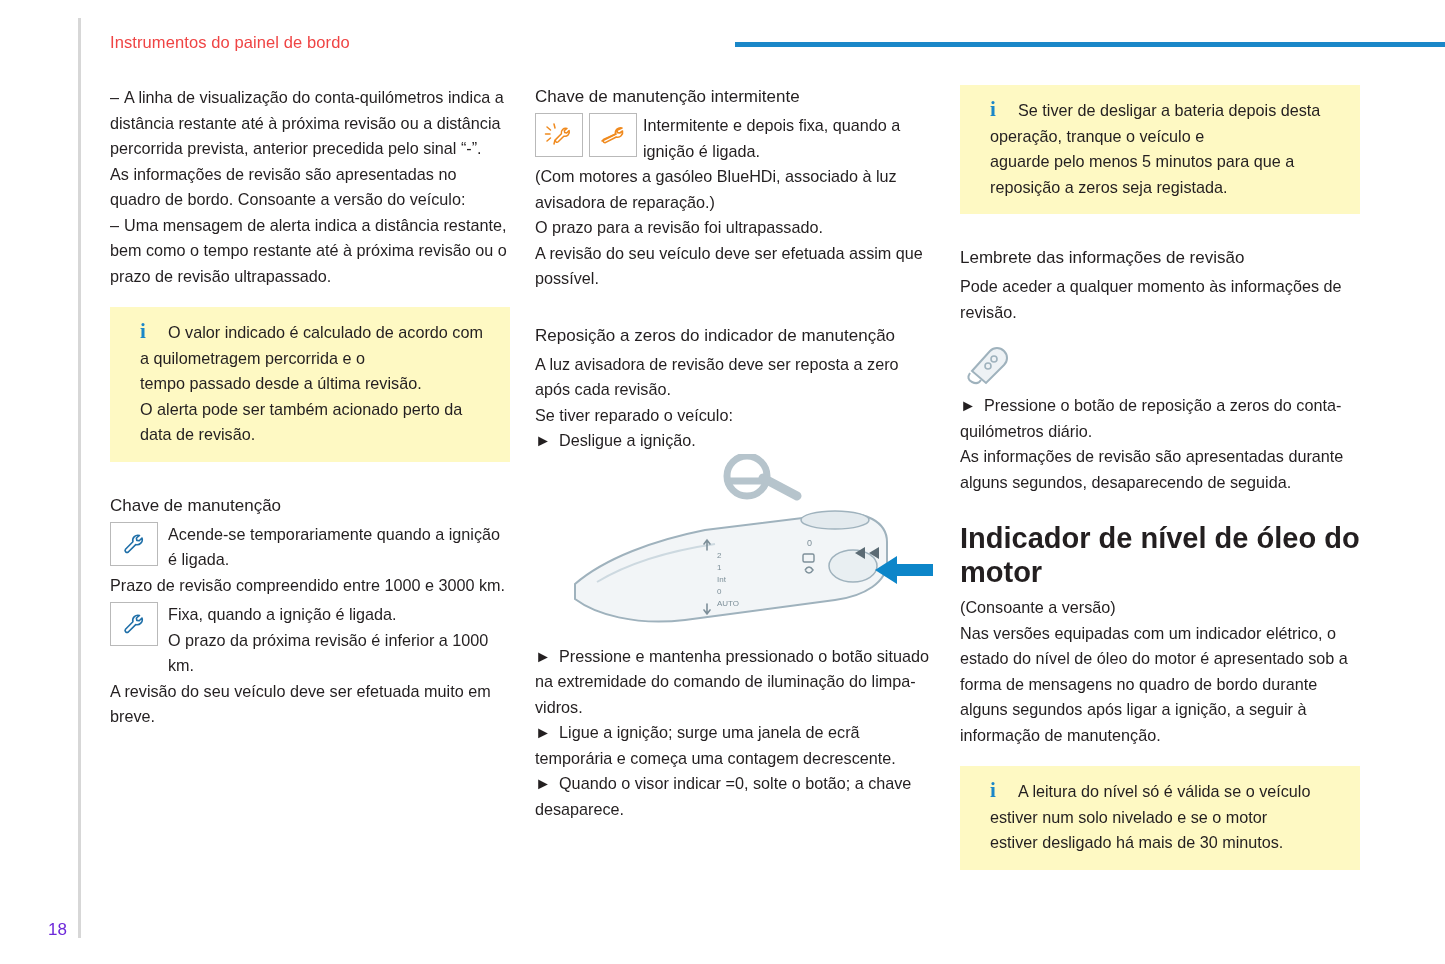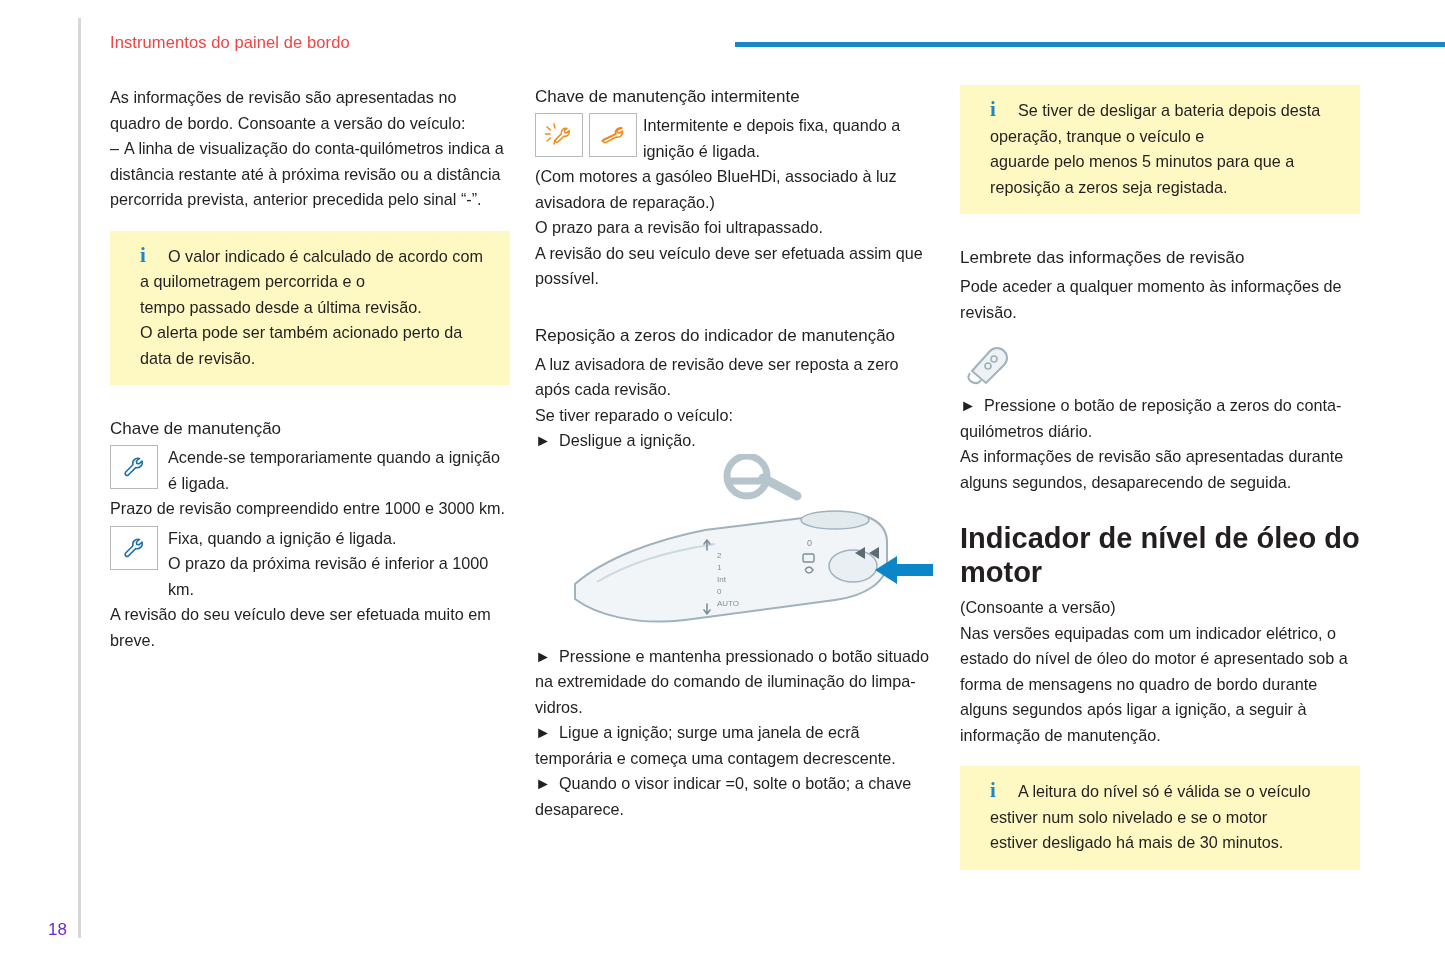--- a/index.html
+++ b/index.html
@@ -134,23 +134,26 @@
 <body>
 
 <div class="page">
 
   <div class="left-rule"></div>
   <div class="header-rule"></div>
   <div class="header-title">Instrumentos do painel de bordo</div>
   <div class="page-number">18</div>
 
   <div class="col col-1">
+    <p>
+      <span class="dash">–</span><span>A linha de visualização do conta-quilómetros indica a distância restante até à próxima revisão ou a distância percorrida prevista, anterior precedida pelo sinal “-”.</span>
+    </p>
     <p>As informações de revisão são apresentadas no quadro de bordo. Consoante a versão do veículo:</p>
     <p>
-      <span class="dash">–</span><span>A linha de visualização do conta-quilómetros indica a distância restante até à próxima revisão ou a distância percorrida prevista, anterior precedida pelo sinal “-”.</span>
+      <span class="dash">–</span><span>Uma mensagem de alerta indica a distância restante, bem como o tempo restante até à próxima revisão ou o prazo de revisão ultrapassado.</span>
     </p>
 
     <div class="note">
       <span class="i-icon">i</span><span class="note-body">O valor indicado é calculado de acordo com a quilometragem percorrida e o</span>
       <span class="hang">tempo passado desde a última revisão.</span>
       <span class="hang">O alerta pode ser também acionado perto da data de revisão.</span>
     </div>
 
     <h2 class="sec">Chave de manutenção</h2>
 

